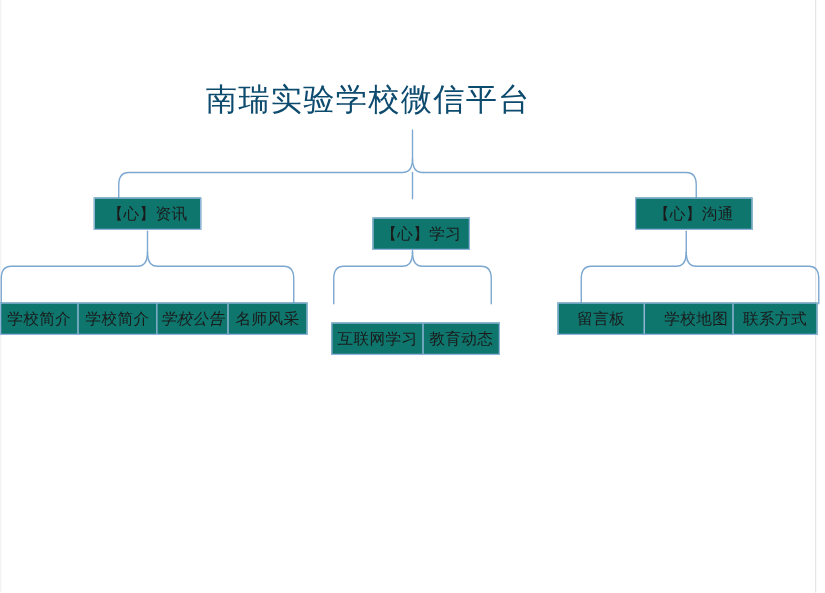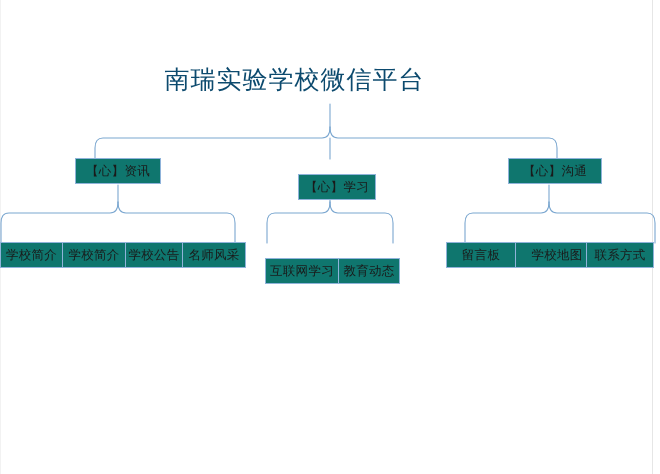--- a/index.html
+++ b/index.html
@@ -177,21 +177,21 @@
 
   <div class="node level2" style="left:75px; top:158px; width:86px;">【心】资讯</div>
 
   <div class="node level2" style="left:298px; top:158px; width:78px;margin-top:16px;">【心】学习</div>
 
   <div class="node level2" style="left:508px; top:158px; width:94px;">【心】沟通</div>
 
   <div class="leafgroup" style="left:0px; top:242px;">
     <div class="node leaf" style="width:62px;">学校简介</div>
     <div class="node leaf" style="width:63px;">学校简介</div>
-    <div class="node leaf" style="width:57px;">学校公告</div>
+    <div class="node leaf" style="width:57px;font-style:italic;">学校公告</div>
     <div class="node leaf" style="width:64px;">名师风采</div>
   </div>
 
   <div class="leafgroup" style="left:265px; top:242px;margin-top:16px;">
     <div class="node leaf" style="width:73px;">互联网学习</div>
     <div class="node leaf" style="width:62px;">教育动态</div>
   </div>
 
   <div class="leafgroup" style="left:446px; top:242px;">
     <div class="node leaf" style="width:69px;">留言板</div>

